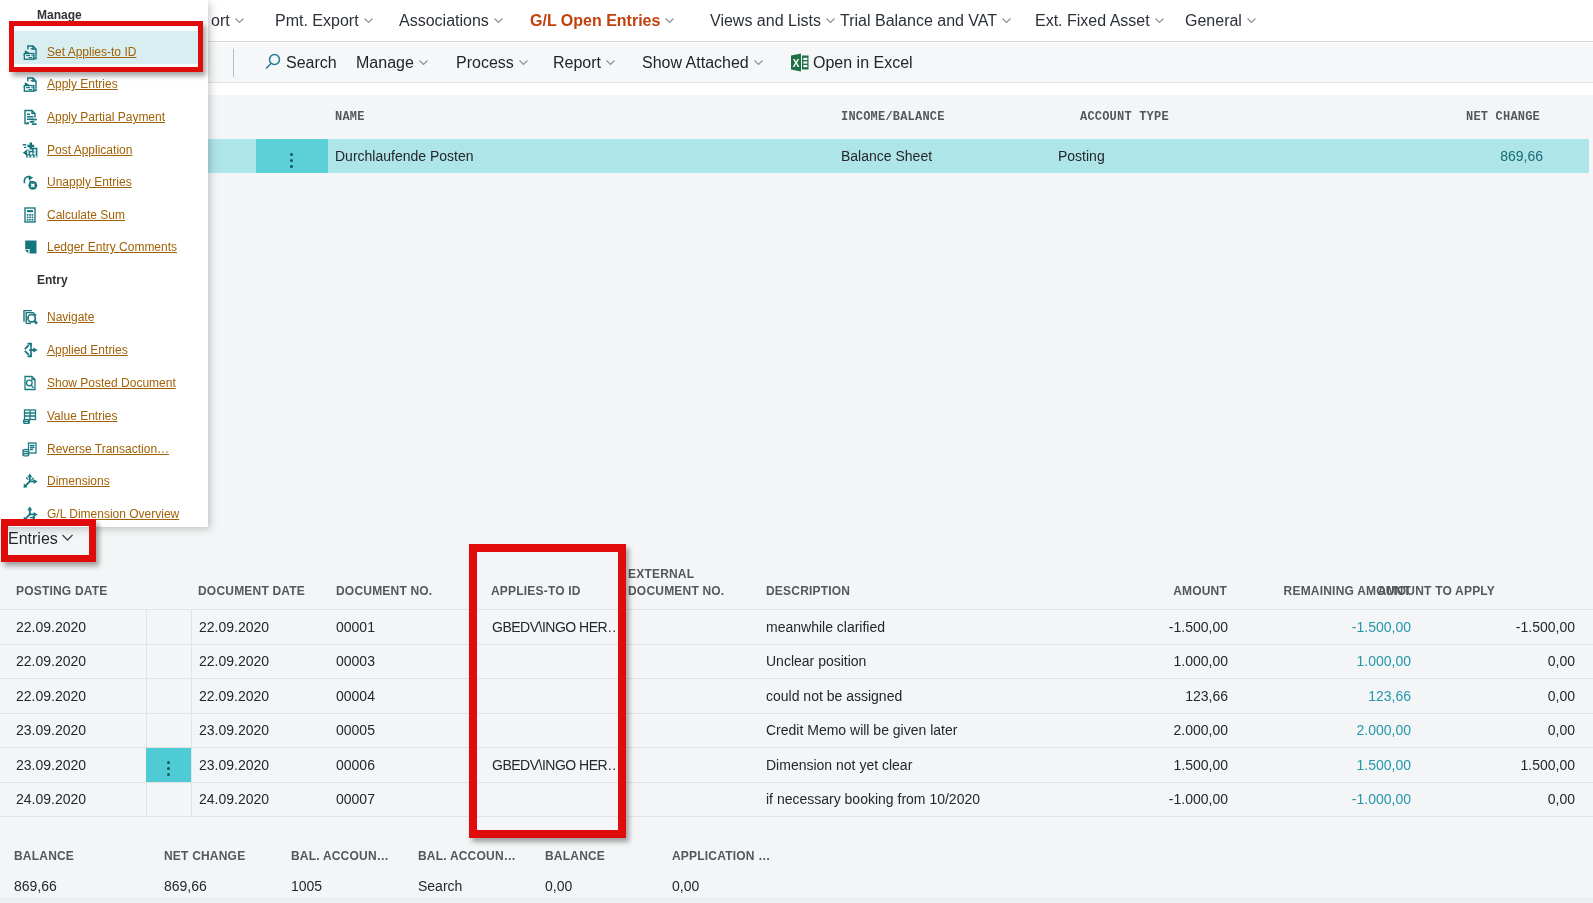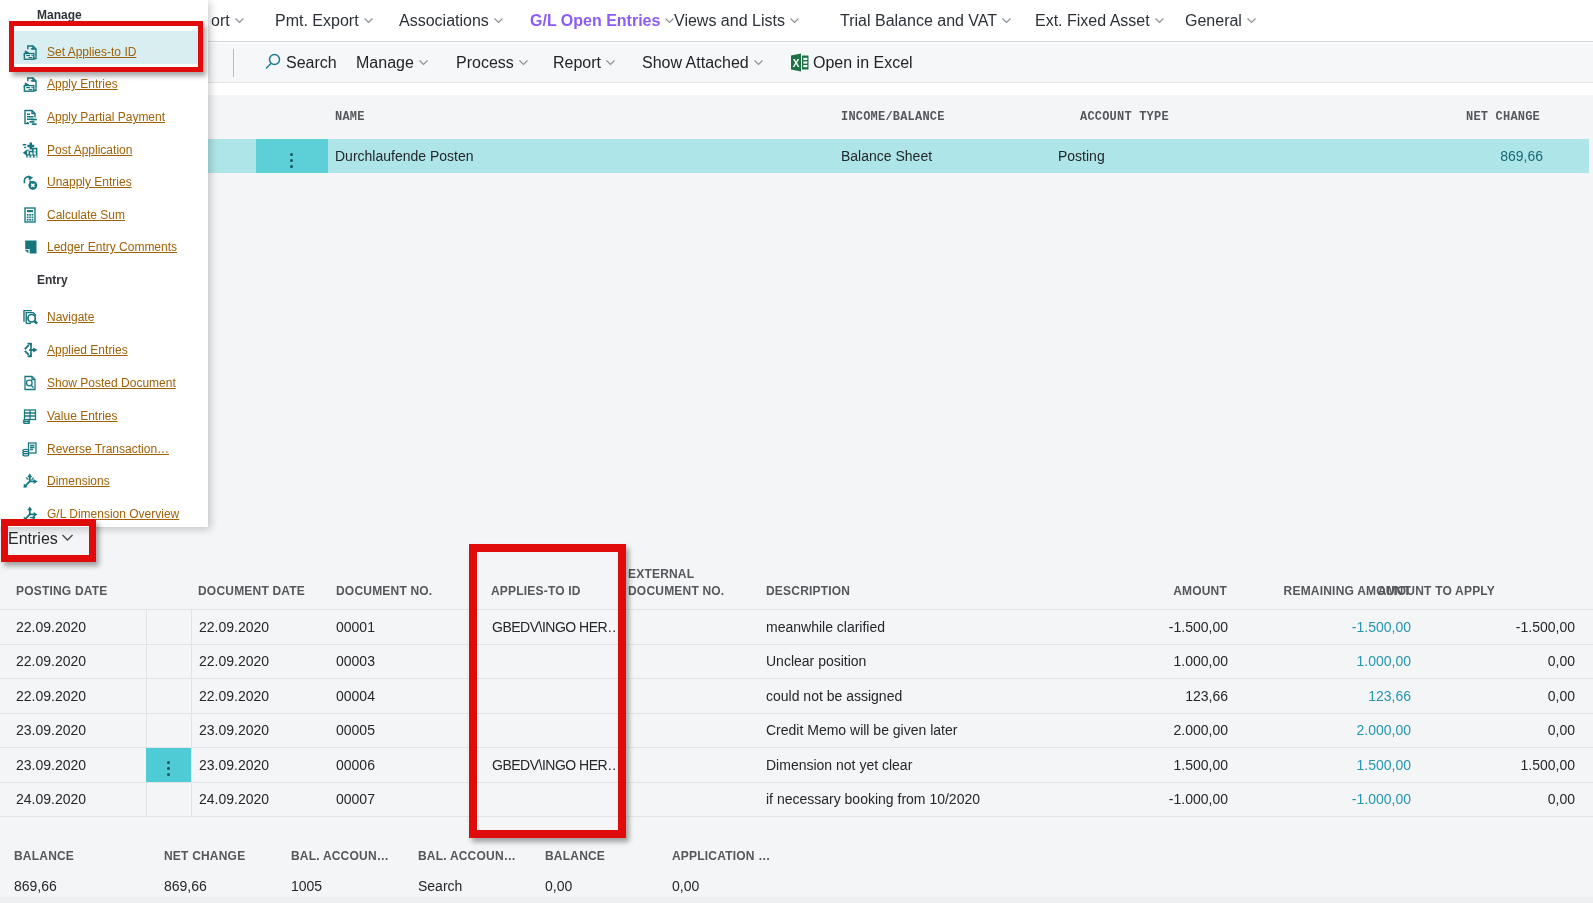--- a/index.html
+++ b/index.html
@@ -2,21 +2,21 @@
 <html><head>
 <meta charset="utf-8">
 <style>
 *{margin:0;padding:0;box-sizing:border-box;}
 html,body{width:1593px;height:903px;overflow:hidden;background:#fff;
   font-family:"Liberation Sans",sans-serif;position:relative;}
 .abs{position:absolute;}
 
 #nav{position:absolute;left:0;top:0;width:1593px;height:42px;background:#fff;border-bottom:1px solid #d6d6d6;}
 .navitem{position:absolute;top:0;height:42px;line-height:42px;font-size:16px;color:#2c3138;white-space:nowrap;}
-.navitem b{color:#8b5cf6;font-weight:bold;}
+.navitem b{color:#c2410c;font-weight:bold;}
 .chev{display:inline-block;width:11px;height:11px;margin-left:4px;}
 
 #abar{position:absolute;left:0;top:43px;width:1593px;height:40px;background:#f6f7f8;border-bottom:1px solid #e3e4e5;}
 .aitem{position:absolute;top:43px;height:40px;line-height:40px;font-size:16px;color:#212529;white-space:nowrap;}
 #asep{position:absolute;left:233px;top:49px;width:1px;height:28px;background:#b9bcbe;}
 
 #white1{position:absolute;left:0;top:84px;width:1593px;height:11px;background:#fff;}
 #content{position:absolute;left:0;top:95px;width:1593px;height:808px;background:#f4f5f6;}
 .g1head{position:absolute;top:95px;height:44px;line-height:44px;font-size:12px;font-weight:bold;color:#54575c;letter-spacing:.2px;font-family:Liberation Mono, monospace;}
 #tealrow{position:absolute;left:0;top:139px;width:1589px;height:34px;background:#aee5e9;}
@@ -58,21 +58,21 @@
       </svg></span></div>
 <div class="navitem" style="left:275px;">Pmt. Export<span class="chev"><svg width="11" height="11" viewBox="0 0 11 11">
         <polyline points="1.5,3.5 5.5,7.5 9.5,3.5" fill="none" stroke="#8c9196" stroke-width="1.2"></polyline>
       </svg></span></div>
 <div class="navitem" style="left:399px;">Associations<span class="chev"><svg width="11" height="11" viewBox="0 0 11 11">
         <polyline points="1.5,3.5 5.5,7.5 9.5,3.5" fill="none" stroke="#8c9196" stroke-width="1.2"></polyline>
       </svg></span></div>
 <div class="navitem" style="left:530px;"><b>G/L Open Entries</b><span class="chev"><svg width="11" height="11" viewBox="0 0 11 11">
         <polyline points="1.5,3.5 5.5,7.5 9.5,3.5" fill="none" stroke="#8c9196" stroke-width="1.2"></polyline>
       </svg></span></div>
-<div class="navitem" style="left:674px;">Views and Lists<span class="chev"><svg width="11" height="11" viewBox="0 0 11 11">
+<div class="navitem" style="left:710px;">Views and Lists<span class="chev"><svg width="11" height="11" viewBox="0 0 11 11">
         <polyline points="1.5,3.5 5.5,7.5 9.5,3.5" fill="none" stroke="#8c9196" stroke-width="1.2"></polyline>
       </svg></span></div>
 <div class="navitem" style="left:840px;">Trial Balance and VAT<span class="chev"><svg width="11" height="11" viewBox="0 0 11 11">
         <polyline points="1.5,3.5 5.5,7.5 9.5,3.5" fill="none" stroke="#8c9196" stroke-width="1.2"></polyline>
       </svg></span></div>
 <div class="navitem" style="left:1035px;">Ext. Fixed Asset<span class="chev"><svg width="11" height="11" viewBox="0 0 11 11">
         <polyline points="1.5,3.5 5.5,7.5 9.5,3.5" fill="none" stroke="#8c9196" stroke-width="1.2"></polyline>
       </svg></span></div>
 <div class="navitem" style="left:1185px;">General<span class="chev"><svg width="11" height="11" viewBox="0 0 11 11">
         <polyline points="1.5,3.5 5.5,7.5 9.5,3.5" fill="none" stroke="#8c9196" stroke-width="1.2"></polyline>

